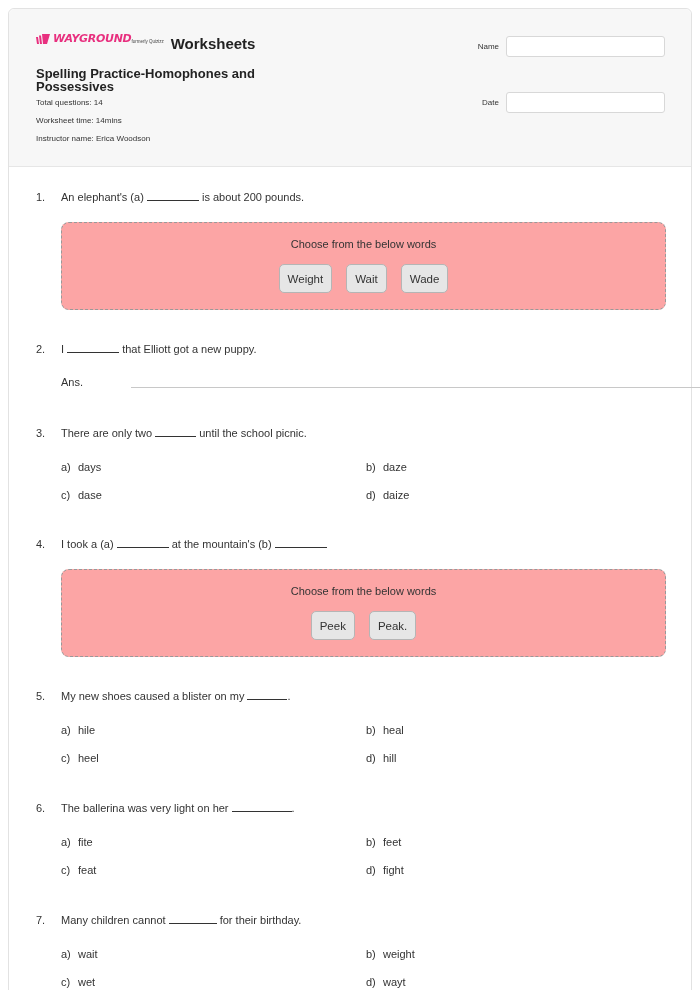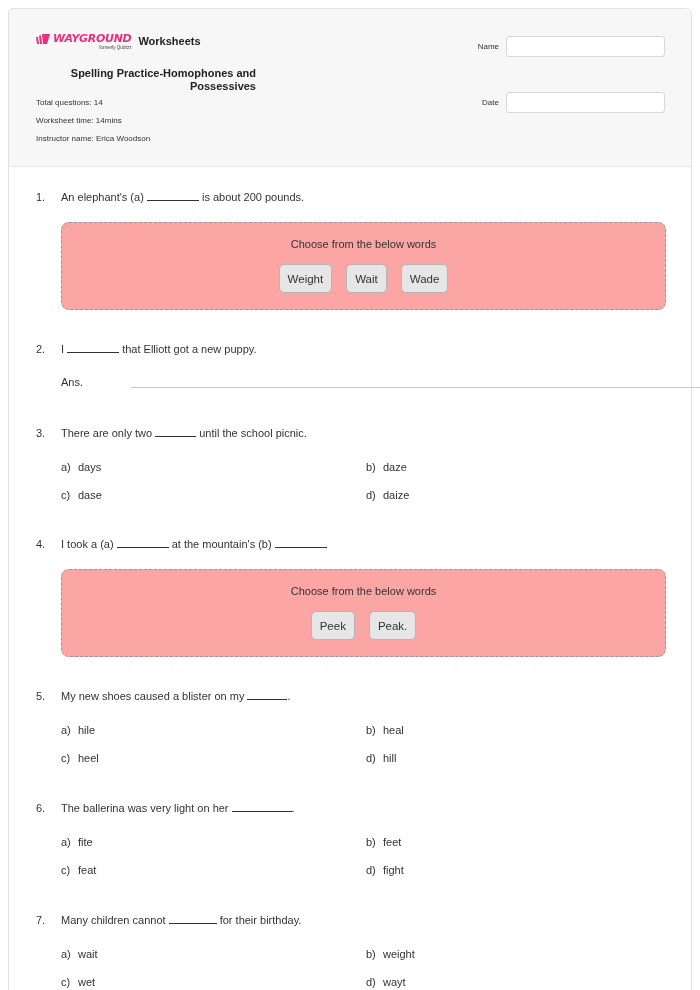--- a/index.html
+++ b/index.html
@@ -15,31 +15,31 @@
     border: 1px solid #e2e2e2; border-radius: 6px;
     background: #fff;
   }
   .header {
     position: relative; height: 158px;
     background: #f7f7f7;
     border-bottom: 1px solid #e6e6e6;
     border-radius: 6px 6px 0 0;
   }
   .brand { position: absolute; left: 27px; top: 24px; display: flex; align-items: flex-start; }
-  .logo { display: flex; flex-direction: column; align-items: flex-end; }
+  .logo { display: flex; flex-direction: row; align-items: flex-end; }
   .logo-main { display: flex; align-items: center; gap: 3px; }
   .logo-text {
     font-family: "DejaVu Sans", sans-serif; font-weight: bold; font-style: italic;
     font-size: 11px; color: #e8307f; letter-spacing: -0.3px; line-height: 12px;
   }
   .logo-sub { font-size: 4.5px; color: #444; margin-top: 0px; line-height: 6px; }
-  .brand-title { font-size: 11px; font-weight: bold; color: #222; margin-left: 7px; margin-top: 2px; }
+  .brand-title { font-size: 15px; font-weight: bold; color: #222; margin-left: 7px; margin-top: 2px; }
   .ws-title {
     position: absolute; left: 27px; top: 58px; width: 220px;
-    font-size: 11px; font-weight: bold; color: #222; line-height: 13px; text-align: right;
+    font-size: 13px; font-weight: bold; color: #222; line-height: 13px;
   }
   .meta { position: absolute; left: 27px; font-size: 8px; color: #333; }
   .fields { position: absolute; left: 464px; top: 26px; }
   .field-row { display: flex; align-items: center; height: 22px; margin-bottom: 34px; }
   .field-label { width: 26px; text-align: right; font-size: 8px; color: #333; margin-right: 7px; }
   .field-input {
     width: 159px; height: 21px; border: 1px solid #d8d8d8; border-radius: 3px;
     background: #fff; font-family: "Liberation Sans", sans-serif;
   }
   .q { position: absolute; left: 27px; font-size: 11px; color: #333; }

